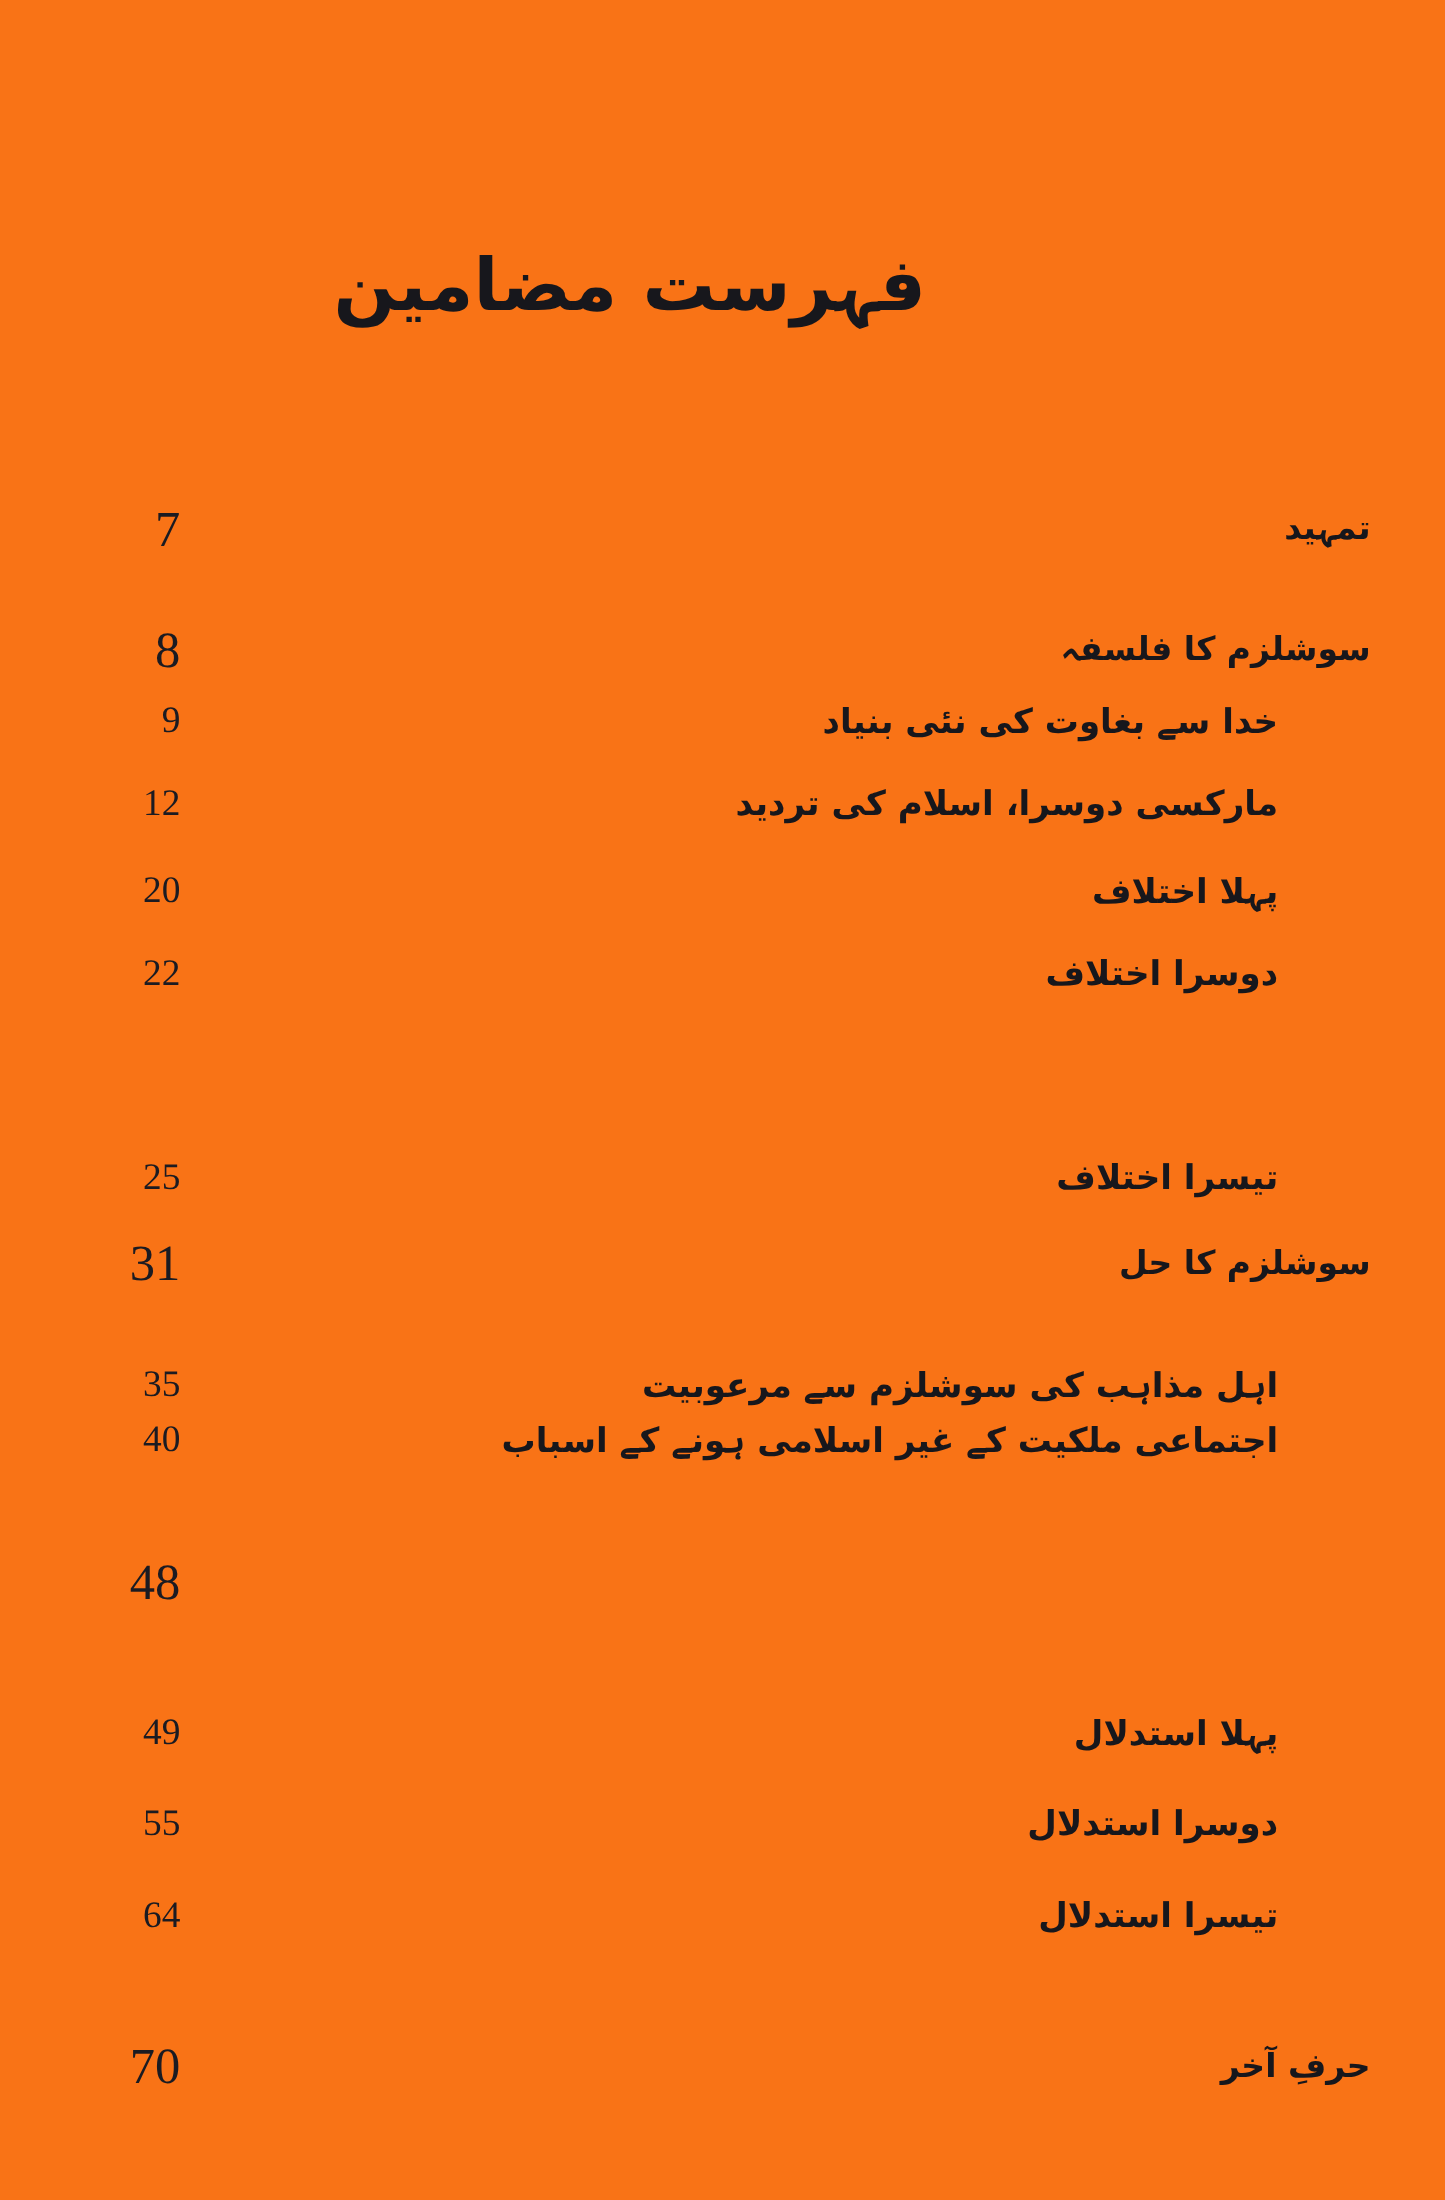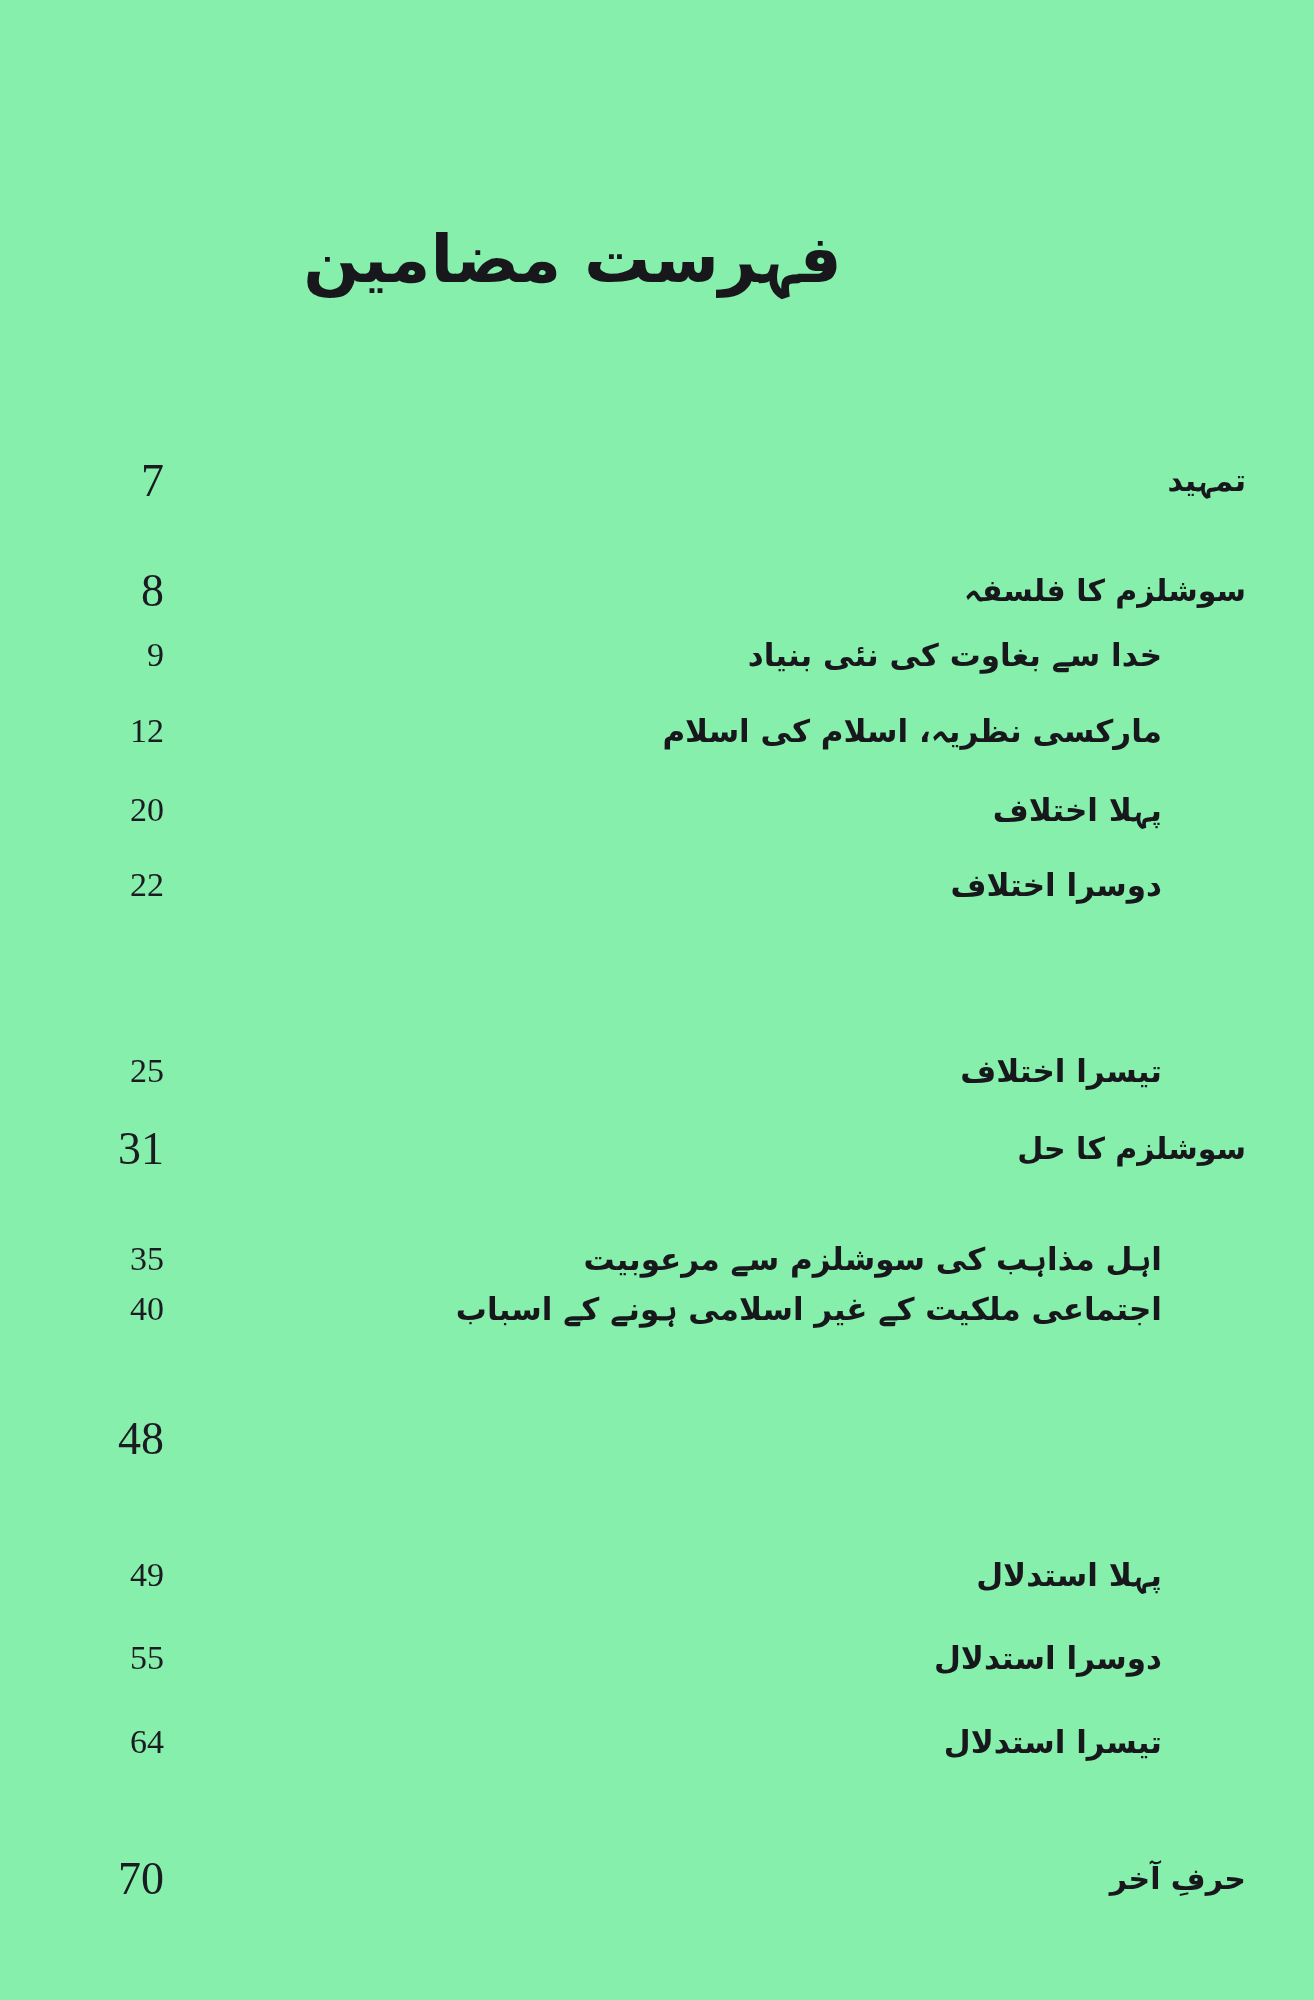--- a/index.html
+++ b/index.html
@@ -4,21 +4,21 @@
 <style>
   html, body {
     margin: 0;
     padding: 0;
     background: #ffffff;
   }
   .page {
     position: relative;
     width: 1314px;
     height: 2000px;
-    background: #86efac;
+    background: #f97316;
     overflow: hidden;
     font-family: "DejaVu Sans", sans-serif;
     color: #17171c;
   }
   .doc-title {
     position: absolute;
     top: 195px;
     left: 0;
     width: 1145px;
     text-align: center;
@@ -92,21 +92,21 @@
     <span class="label">سوشلزم کا فلسفہ</span>
   </div>
 
   <div class="toc-row sub r2">
     <span class="pageno">9</span>
     <span class="label">خدا سے بغاوت کی نئی بنیاد</span>
   </div>
 
   <div class="toc-row sub r3">
     <span class="pageno">12</span>
-    <span class="label">مارکسی نظریہ، اسلام کی اسلام</span>
+    <span class="label">مارکسی دوسرا، اسلام کی تردید</span>
   </div>
 
   <div class="toc-row sub r4">
     <span class="pageno">20</span>
     <span class="label">پہلا اختلاف</span>
   </div>
 
   <div class="toc-row sub r5">
     <span class="pageno">22</span>
     <span class="label">دوسرا اختلاف</span>

